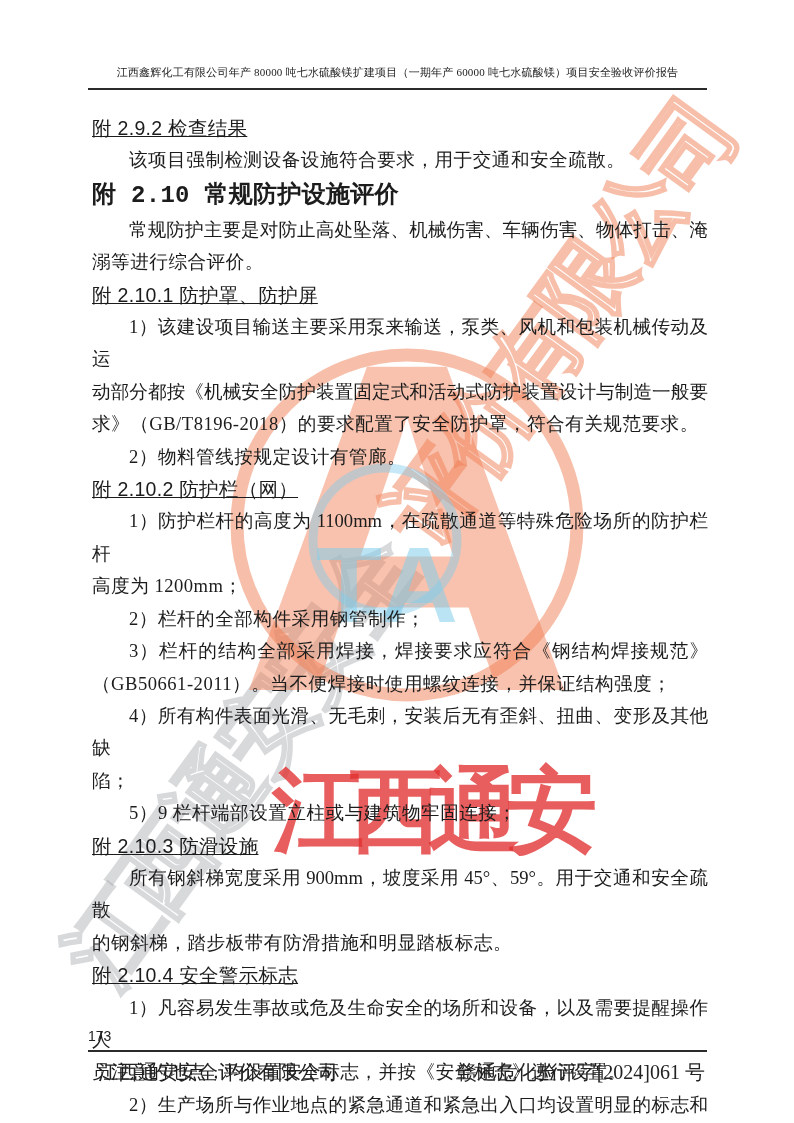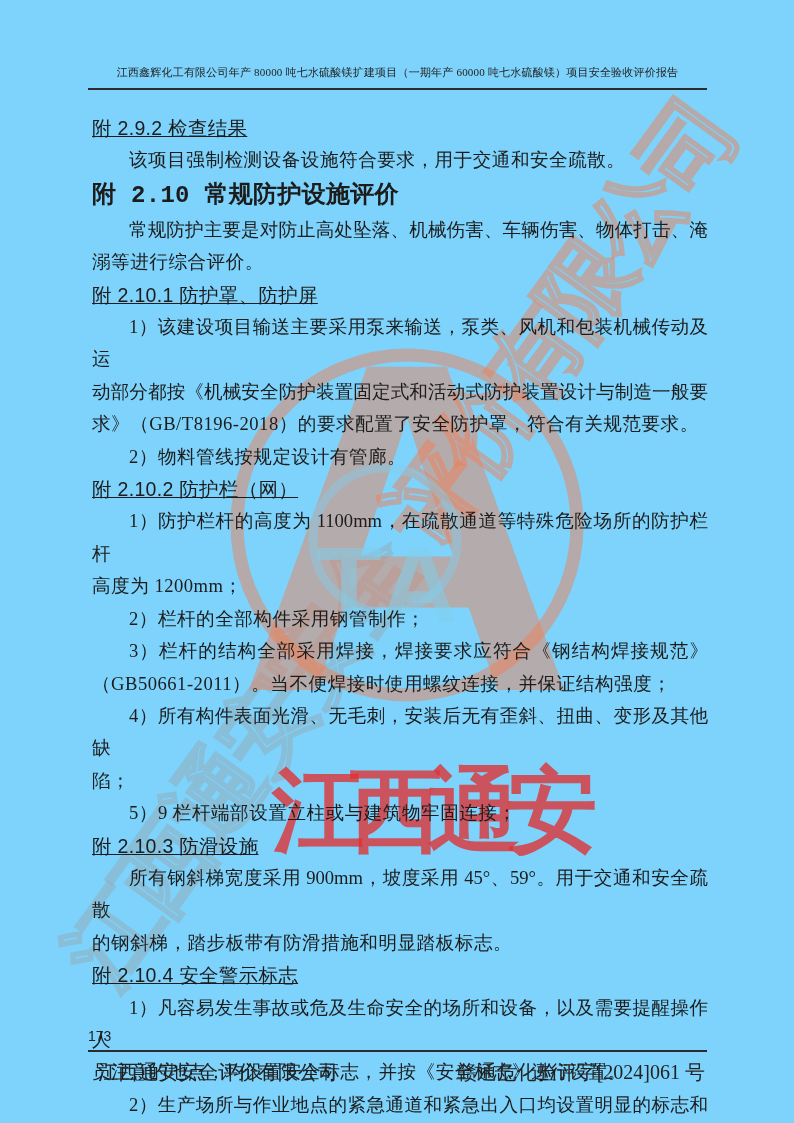--- a/index.html
+++ b/index.html
@@ -1,21 +1,21 @@
 <!DOCTYPE html>
 <html><head>
 <meta charset="utf-8">
 <style>
   * { margin: 0; padding: 0; box-sizing: border-box; }
   html, body { background: #888; }
   .page {
     position: relative;
     width: 794px; height: 1123px;
     margin: 0 auto;
-    background: #7dd3fc;
+    background: #ffffff;
     overflow: hidden;
     font-family: "Liberation Serif", serif;
     color: #1c1c1c;
   }
   
   .header {
     position: absolute; left: 88px; right: 87px; top: 0; height: 90px;
     border-bottom: 2px solid #2b2b2b;
     display: flex; align-items: flex-end; justify-content: center;
     z-index: 2;

